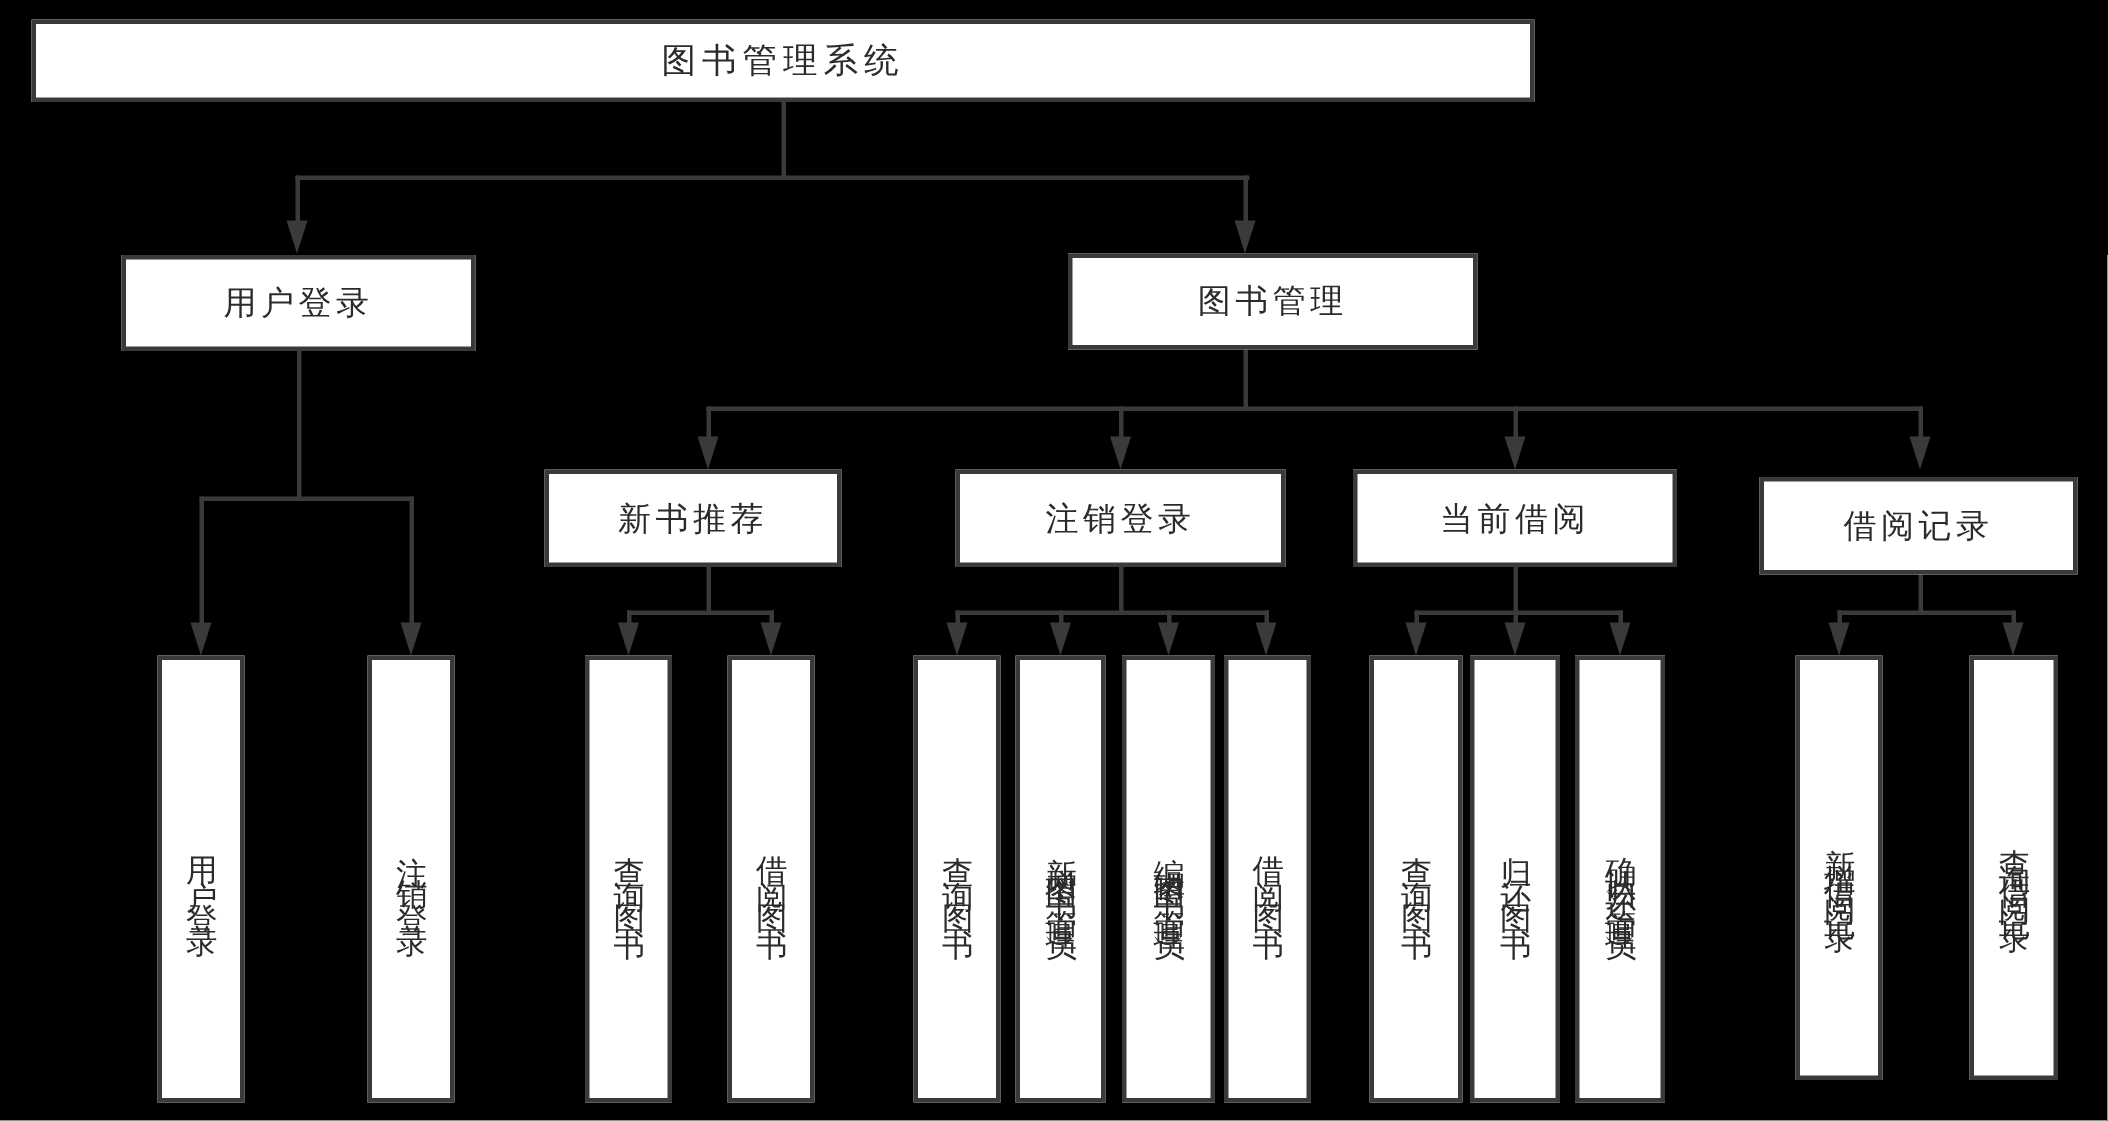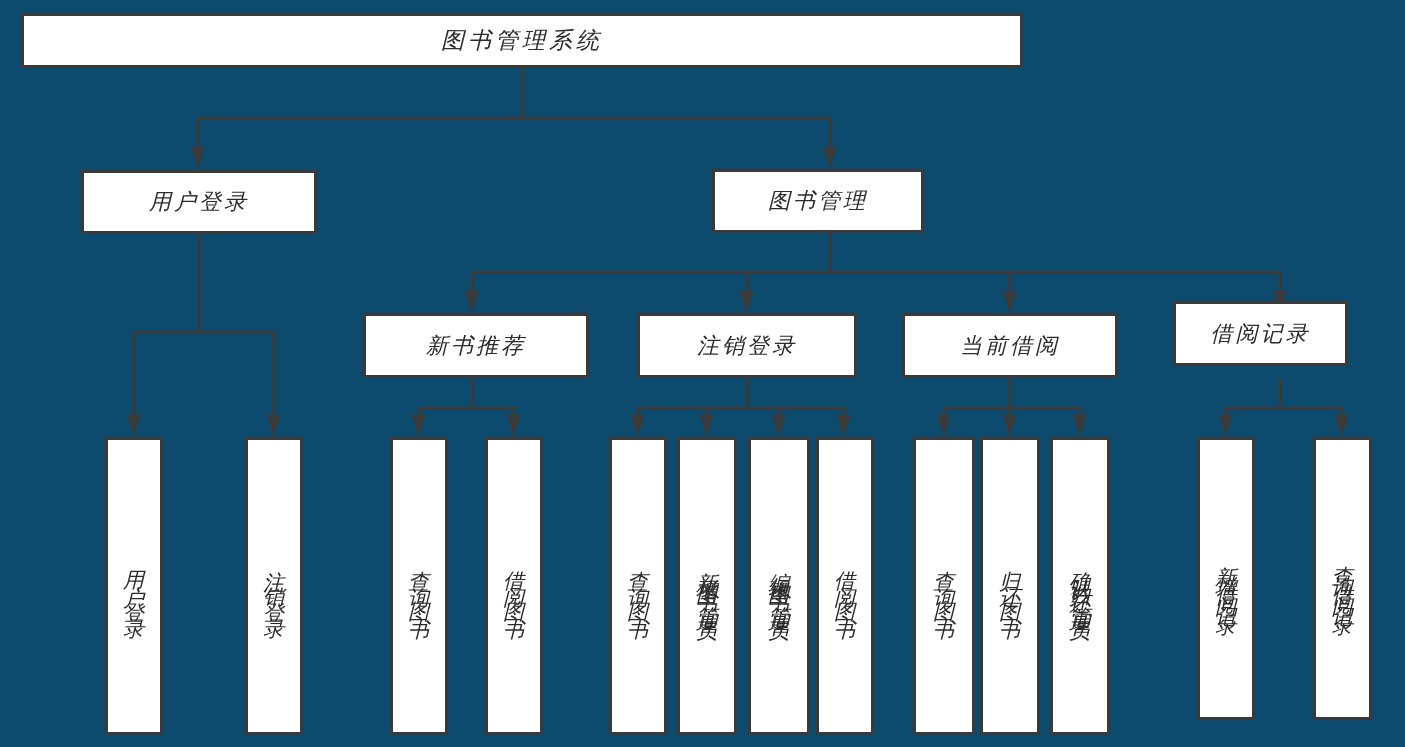--- a/index.html
+++ b/index.html
@@ -5,23 +5,22 @@
   html, body {
     margin: 0;
     padding: 0;
     background: #ffffff;
     font-family: "Liberation Sans", "DejaVu Sans", sans-serif;
   }
   #canvas {
     position: relative;
     width: 1405px;
     height: 747px;
-    background: #0c4a6e;
+    background: #000000;
     overflow: hidden;
-    font-style: italic;
   }
   .box {
     position: absolute;
     box-sizing: border-box;
     border: 3px solid #3a3a3a;
     background: #ffffff;
     display: flex;
     align-items: center;
     justify-content: center;
     color: #2b2b2b;
@@ -139,34 +138,34 @@
   <div class="ah" style="left:1219px; top:415px;"></div>
   <div class="ah" style="left:1335px; top:415px;"></div>
 
   <div class="box root" style="left:21px; top:13px; width:1002px; height:55px;">
     <span>图书管理系统</span>
   </div>
 
   <div class="box" style="left:81px; top:170px; width:236px; height:64px;">
     <span>用户登录</span>
   </div>
-  <div class="box" style="left:712px; top:169px; width:212px; height:64px;">
+  <div class="box" style="left:712px; top:169px; width:273px; height:64px;">
     <span>图书管理</span>
   </div>
 
-  <div class="box" style="left:363px; top:313px; width:226px; height:65px;">
+  <div class="box" style="left:363px; top:313px; width:198px; height:65px;">
     <span>新书推荐</span>
   </div>
   <div class="box" style="left:637px; top:313px; width:220px; height:65px;">
     <span>注销登录</span>
   </div>
   <div class="box" style="left:902px; top:313px; width:216px; height:65px;justify-content:center;">
     <span>当前借阅</span>
   </div>
-  <div class="box" style="left:1173px; top:301px; width:175px; height:65px;">
+  <div class="box" style="left:1173px; top:318px; width:212px; height:65px;">
     <span>借阅记录</span>
   </div>
 
   <div class="vbox" style="left:105px; top:437px; width:58px; height:298px;">
     <span class="vtext">用户登录</span>
   </div>
   <div class="vbox" style="left:245px; top:437px; width:58px; height:298px;">
     <span class="vtext">注销登录</span>
   </div>
 

